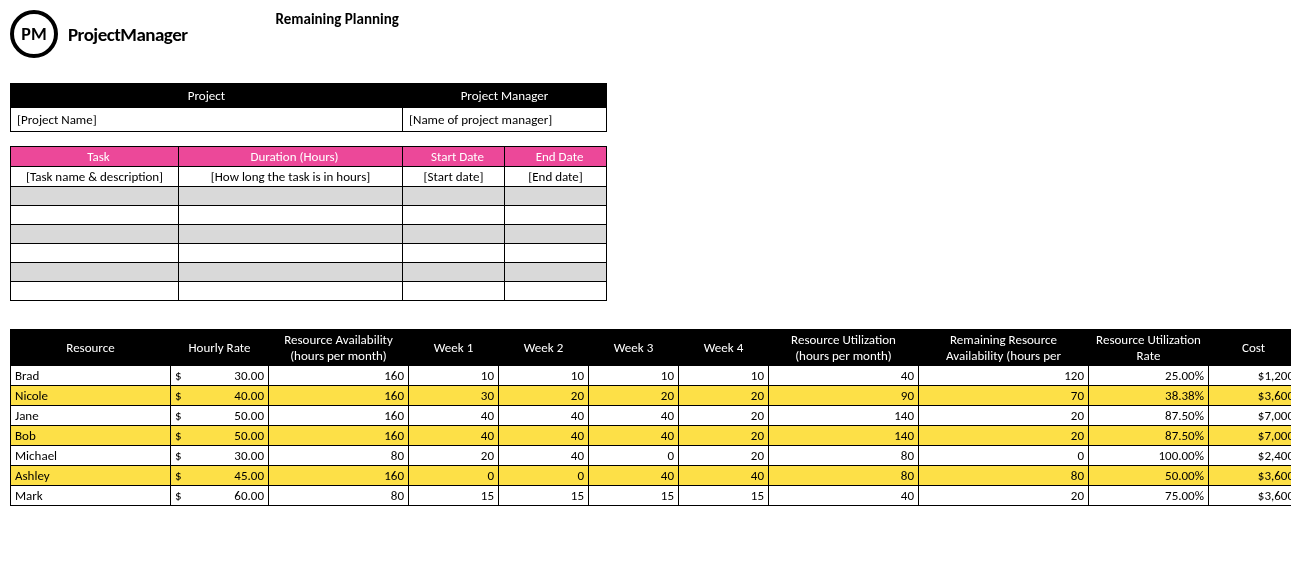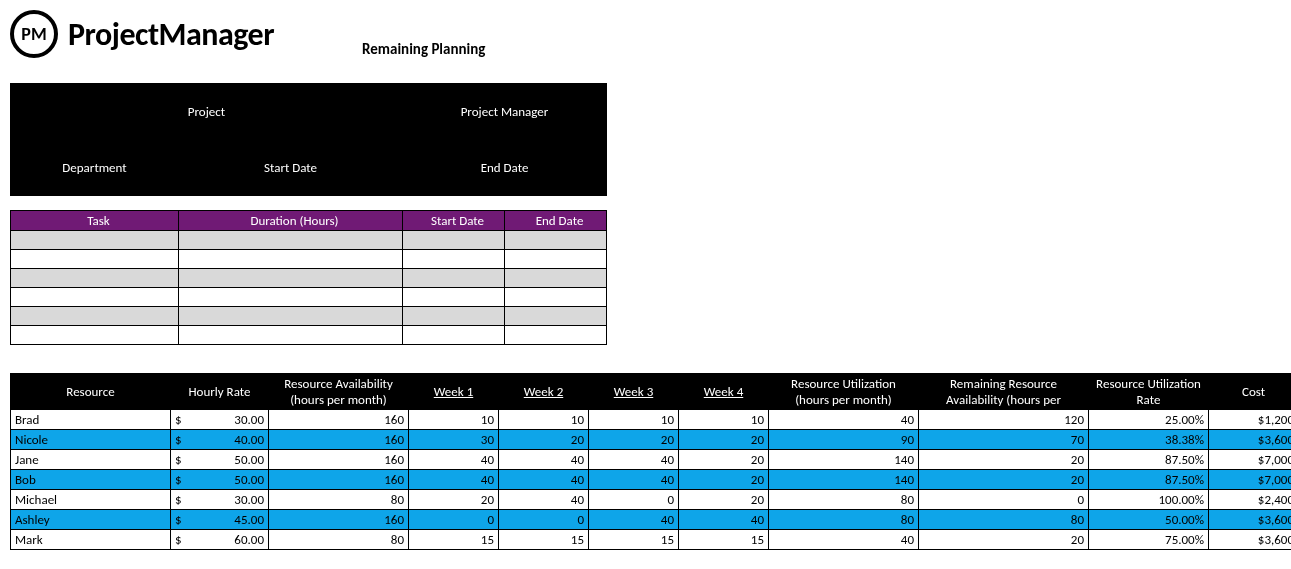--- a/index.html
+++ b/index.html
@@ -7,21 +7,21 @@
     margin: 0;
     padding: 10px;
     font-family: Calibri, Arial, sans-serif;
     font-size: 13px;
     background: #fff;
     color: #000;
     width: 1291px;
   }
   .header {
     display: flex;
-    align-items: flex-end;
+    align-items: flex-start;
     gap: 18px;
     margin-bottom: 25px;
   }
   .logo {
     display: flex;
     align-items: center;
     gap: 10px;
   }
   .logo-circle {
     width: 48px;
@@ -29,38 +29,38 @@
     border: 4px solid #000;
     border-radius: 50%;
     display: flex;
     align-items: center;
     justify-content: center;
     font-weight: 700;
     font-size: 18px;
     letter-spacing: 0px;
   }
   .logo-text {
-    font-size: 32px;
+    font-size: 19px;
     font-weight: 700;
     letter-spacing: -0.5px;
   }
   .title {
     font-size: 15px;
     font-weight: 700;
     margin-left: 70px;
   }
 
   
   .info-table {
     border-collapse: collapse;
     margin-bottom: 14px;
   }
   .info-table th, .info-table td {
     border: 1px solid #000;
-    padding: 20px 6px;
+    padding: 4px 6px;
     height: 19px;
   }
   .info-table th {
     background: #000;
     color: #fff;
     font-weight: 400;
   }
   .info-table .w-project { width: 392px; }
   .info-table .w-pm { width: 204px; }
   .info-table .w-dept { width: 168px; }
@@ -72,21 +72,21 @@
     border-collapse: collapse;
     margin-bottom: 28px;
   }
   .task-table th, .task-table td {
     border: 1px solid #000;
     padding: 2px 6px;
     text-align: center;
     height: 19px;
   }
   .task-table th {
-    background: #701a75;
+    background: #ec4899;
     color: #fff;
     font-weight: 400;
     padding-left: 14px;
   }
   .task-table td.shaded { background: #d9d9d9; }
   .task-table .c1 { width: 168px; }
   .task-table .c2 { width: 224px; }
   .task-table .c3 { width: 102px; }
   .task-table .c4 { width: 102px; }
 
@@ -107,26 +107,26 @@
     font-weight: 400;
     text-align: center;
     vertical-align: middle;
     height: 36px;
     line-height: 1.2;
   }
   .res-table td { text-align: right; }
   .res-table td.name { text-align: left; }
   .res-table td.rate-sym { text-align: left; width: 18px; border-right: none; }
   .res-table td.rate-val { border-left: none; }
-  .res-table tr.shaded td { background: #0ea5e9; margin-top: 39px; }
+  .res-table tr.shaded td { background: #fde047; margin-top: 39px; }
 
   .r-c1 { width: 160px; }
   .r-rate { width: 100px; margin-top: 40px; }
   .r-avail { width: 140px; }
-  .r-wk { width: 90px; text-decoration: underline; }
+  .r-wk { width: 90px; }
   .r-util { width: 150px; }
   .r-rem { width: 170px; }
   .r-urate { width: 120px; }
   .r-cost { width: 90px; }
 </style>
 </head>
 <body>
 
 <div class="header">
   <div class="logo">
@@ -136,34 +136,39 @@
   <div class="title">Remaining Planning</div>
 </div>
 
 <table class="info-table">
   <tbody>
       <tr>
     <th class="w-project" colspan="2">Project</th>
     <th class="w-pm">Project Manager</th>
   </tr>
   <tr>
-    <th class="w-dept">Department</th>
-    <th class="w-start">Start Date</th>
-    <th class="w-end">End Date</th>
+    <td colspan="2">[Project Name]</td>
+    <td>[Name of project manager]</td>
   </tr>
 </tbody>
   </table>
 
 <table class="task-table">
   <tbody>
       <tr>
     <th class="c1">Task</th>
     <th class="c2">Duration (Hours)</th>
     <th class="c3">Start Date</th>
     <th class="c4">End Date</th>
+  </tr>
+  <tr>
+    <td>[Task name &amp; description]</td>
+    <td>[How long the task is in hours]</td>
+    <td>[Start date]</td>
+    <td>[End date]</td>
   </tr>
   <tr>
         <td class="shaded"></td>
         <td class="shaded"></td>
         <td class="shaded"></td>
         <td class="shaded"></td>
       </tr>
   <tr>
         <td></td>
         <td></td>

